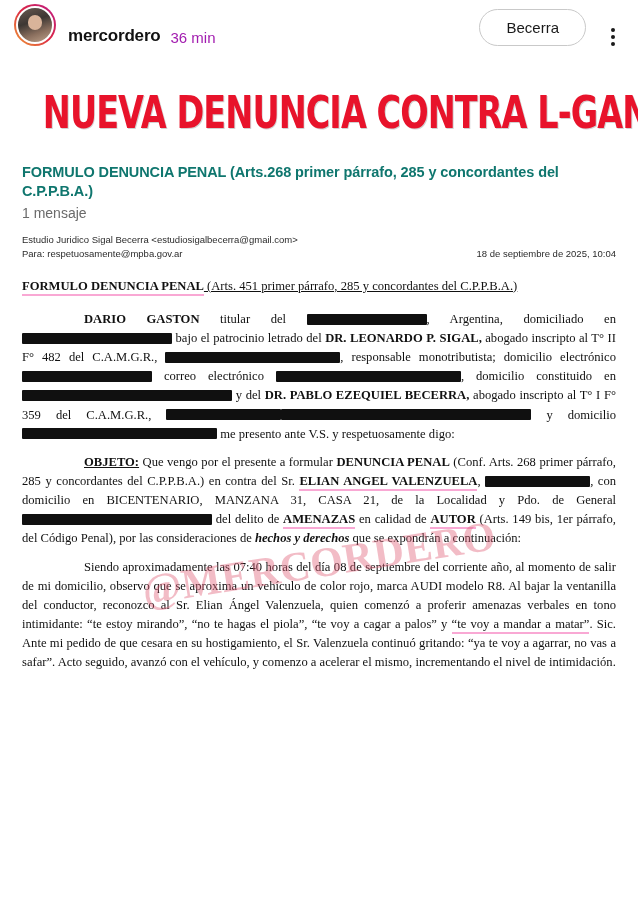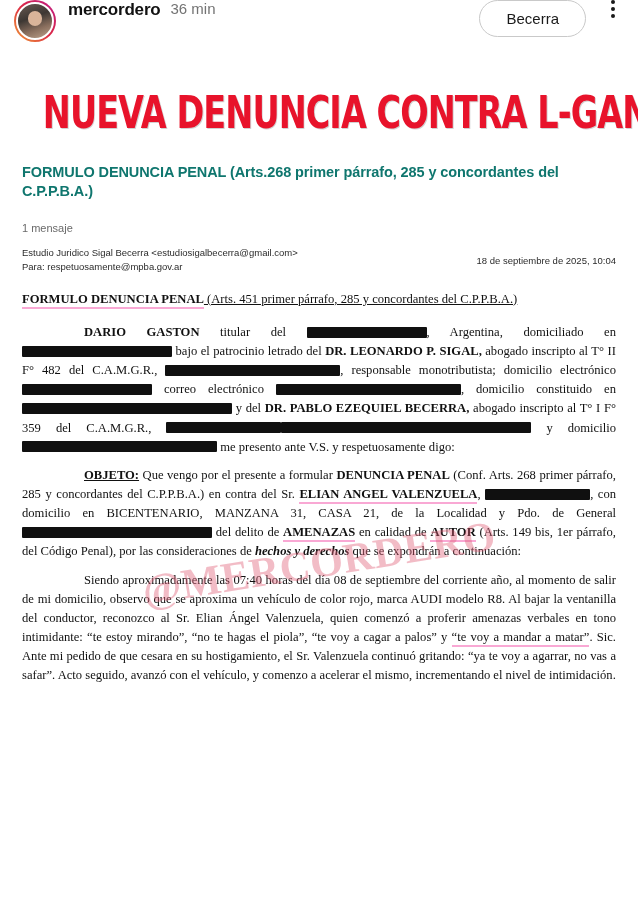--- a/index.html
+++ b/index.html
@@ -7,22 +7,22 @@
     width: 638px;
     height: 917px;
     background: #ffffff;
     font-family: "Liberation Sans", sans-serif;
     overflow: hidden;
     position: relative;
   }
   .story-header {
     height: 58px;
     display: flex;
-    align-items: flex-start;
-    padding: 0 14px;
+    align-items: flex-end;
+    padding: 12px 14px;
     background: #ffffff;
     position: relative;
     z-index: 20;
   }
   .avatar-ring {
     width: 42px; height: 42px;
     border-radius: 50%;
     padding: 2px;
     background: linear-gradient(45deg, #f09433, #e6683c, #dc2743, #cc2366, #bc1888);
     flex: 0 0 auto;
@@ -46,21 +46,21 @@
   .username {
     margin-left: 12px;
     font-size: 17px;
     font-weight: 700;
     color: #111;
     letter-spacing: -0.2px;
   }
   .timestamp {
     margin-left: 10px;
     font-size: 15px;
-    color: #737373;
+    color: #a21caf;
   }
   .follow-btn {
     margin-left: auto;
     border: 1.5px solid #c9c9c9;
     background: transparent;
     color: #1a1a1a;
     font-size: 15px;
     font-weight: 400;
     border-radius: 22px;
     padding: 9px 26px;
@@ -99,29 +99,29 @@
   }
   .mail-subject {
     font-family: "Liberation Sans", sans-serif;
     font-size: 14.5px;
     font-weight: 700;
     color: #0f766e;
     line-height: 1.32;
     letter-spacing: -0.1px;
   }
   .mail-count {
-    font-size: 11px;
+    font-size: 14px;
     color: #6a6a6a;
-    margin-top: 21px;
+    margin-top: 4px;
     margin-bottom: 12px;
   }
   .mail-meta {
     display: flex;
     justify-content: space-between;
-    align-items: center;
+    align-items: flex-end;
     font-size: 9.5px;
     color: #2b2b2b;
     line-height: 1.45;
     margin-bottom: 16px;
   }
   .mail-meta .left { max-width: 72%; }
   .mail-meta .right { white-space: nowrap; color: #2b2b2b; padding-top: 1px; }
 
   .body-text {
     font-family: "Liberation Serif", serif;

